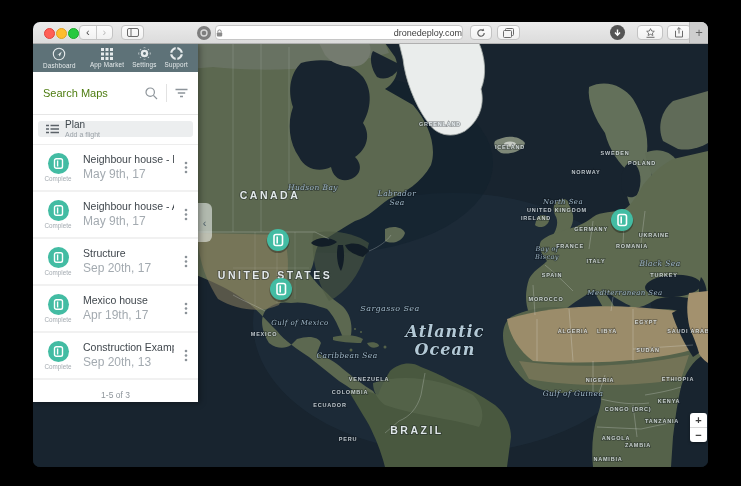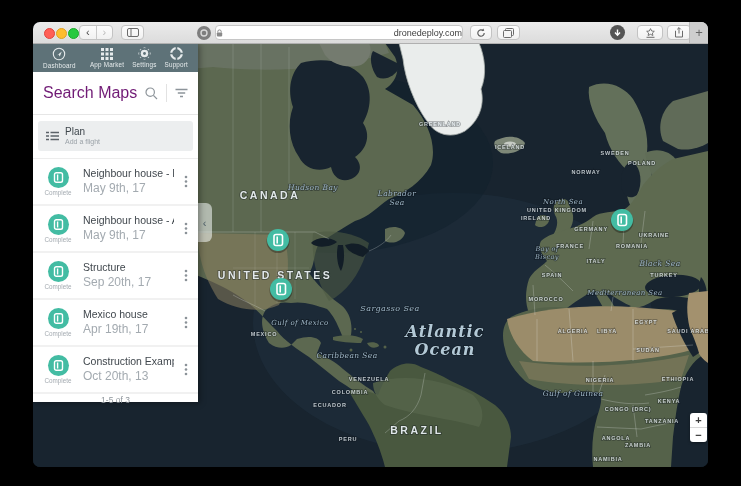--- a/index.html
+++ b/index.html
@@ -46,24 +46,24 @@
   
   .sidebar{position:absolute;left:0;top:0;width:165px;height:359px;background:#fff;z-index:30;
            box-shadow:2px 1px 6px rgba(0,0,0,.35);display:flex;flex-direction:column;}
   .sb-header{height:29px;background:#5e7278;display:flex;align-items:stretch;
              padding:0 6px;color:#e6ebec;flex:0 0 auto;}
   .nav-item{display:flex;flex-direction:column;align-items:center;justify-content:center;gap:1px;padding:0 4px;}
   .nav-item .lbl{font-size:6.3px;letter-spacing:.2px;white-space:nowrap;}
   .nav-spacer{flex:1;}
   .searchrow{height:42px;border-bottom:1px solid #e6e6e6;display:flex;align-items:center;
              padding:0 10px;flex:0 0 auto;}
-  .search-ph{flex:1;font-size:16px;color:#701a75;}
+  .search-ph{flex:1;font-size:11px;color:#4d7c0f;}
   .vdiv{width:1px;height:18px;background:#e2e2e2;margin:0 8px;}
   .actionrow{padding:6px 5px 7px 5px;display:flex;gap:5px;border-bottom:1px solid #ededed;flex:0 0 auto;}
-  .act-btn{flex:1;height:30px;background:#eceeef;border-radius:3px;display:flex;align-items:center;
+  .act-btn{flex:1;height:16px;background:#eceeef;border-radius:3px;display:flex;align-items:center;
            padding:0 0 0 8px;gap:6px;}
   .act-txt{display:flex;flex-direction:column;line-height:1.15;}
   .act-title{font-size:10px;color:#3e464c;}
   .act-sub{font-size:7px;color:#9ba2a8;}
   .maplist{flex:1;display:flex;flex-direction:column;}
   .map-item{height:45px;border-bottom:2px solid #f1f1f1;display:flex;align-items:center;position:relative;flex:0 0 auto;}
   .avatar-wrap{width:50px;display:flex;flex-direction:column;align-items:center;gap:1px;flex:0 0 auto;}
   .avatar{width:21px;height:21px;border-radius:50%;background:#43bca3;display:flex;align-items:center;justify-content:center;}
   .status{font-size:6.3px;color:#a3aab0;}
   .item-txt{flex:1;display:flex;flex-direction:column;line-height:1.25;min-width:0;}
@@ -534,21 +534,21 @@
       <span class="avatar">
         <svg width="11" height="11">
                   <rect x="1.5" y="0.8" width="8" height="9.4" rx="1.8" fill="none" stroke="#fff" stroke-width="1.4"></rect>
                   <line x1="4.6" y1="2.6" x2="4.6" y2="8.4" stroke="#fff" stroke-width="1.4"></line>
                 </svg>
       </span>
       <span class="status">Complete</span>
     </span>
     <span class="item-txt">
       <span class="item-title">Construction Example</span>
-      <span class="item-date">Oct 20th, 13</span>
+      <span class="item-date">Sep 20th, 13</span>
     </span>
     <span class="kebab">
       <svg width="4" height="13">
                 <g fill="#8b9298">
                   <circle cx="2" cy="2" r="1.3"></circle>
                   <circle cx="2" cy="6.5" r="1.3"></circle>
                   <circle cx="2" cy="11" r="1.3"></circle>
                 </g>
               </svg>
     </span>

